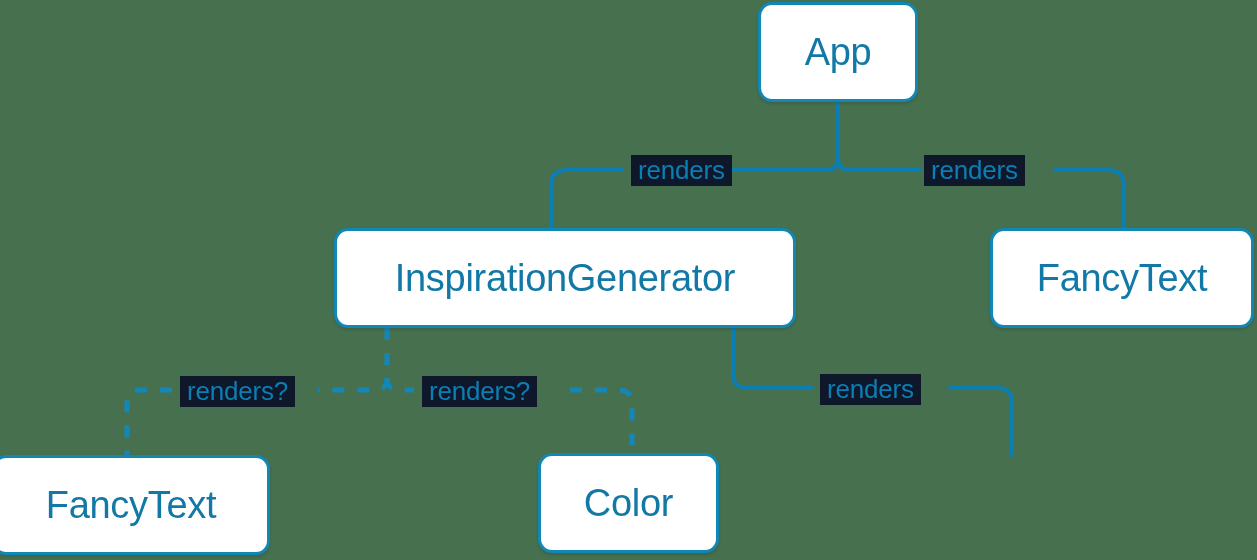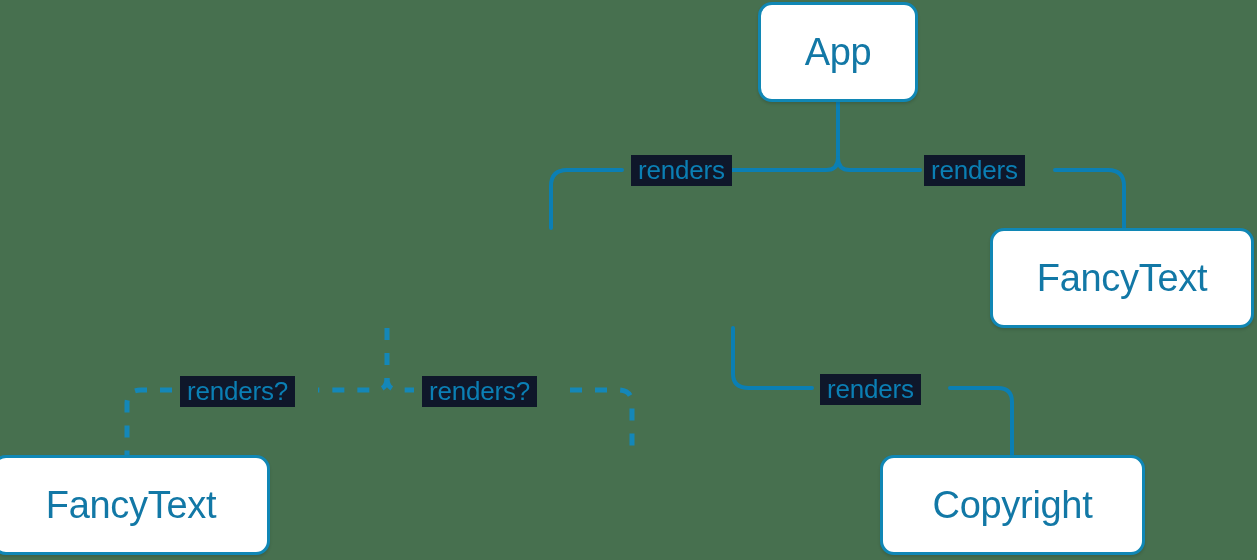--- a/index.html
+++ b/index.html
@@ -108,33 +108,36 @@
 
     <g>
       <path d="M 570 390 L 618 390 Q 632 390 632 404 L 632 453" fill="none" stroke="#1487b8" stroke-width="5" stroke-linecap="butt" stroke-dasharray="12 13"></path>
     </g>
   </svg>
 
   <div class="node" id="node-app">
     <span class="node-label">App</span>
   </div>
 
+  <div class="node" id="node-inspgen">
+    <span class="node-label">InspirationGenerator</span>
+  </div>
 
   <div class="node" id="node-fancy-right">
     <span class="node-label">FancyText</span>
   </div>
 
   <div class="node" id="node-fancy-left">
     <span class="node-label">FancyText</span>
   </div>
 
+  <div class="node" id="node-color">
+    <span class="node-label">Color</span>
+  </div>
 
-  <div class="node" id="node-copyright">
-    <span class="node-label">Copyright</span>
-  </div>
 
   <div class="edge-label" id="label-renders-left">renders</div>
 
   <div class="edge-label" id="label-renders-right">renders</div>
 
   <div class="edge-label" id="label-renders-copy">renders</div>
 
   <div class="edge-label" id="label-renders-q1">renders?</div>
 
   <div class="edge-label" id="label-renders-q2">renders?</div>

